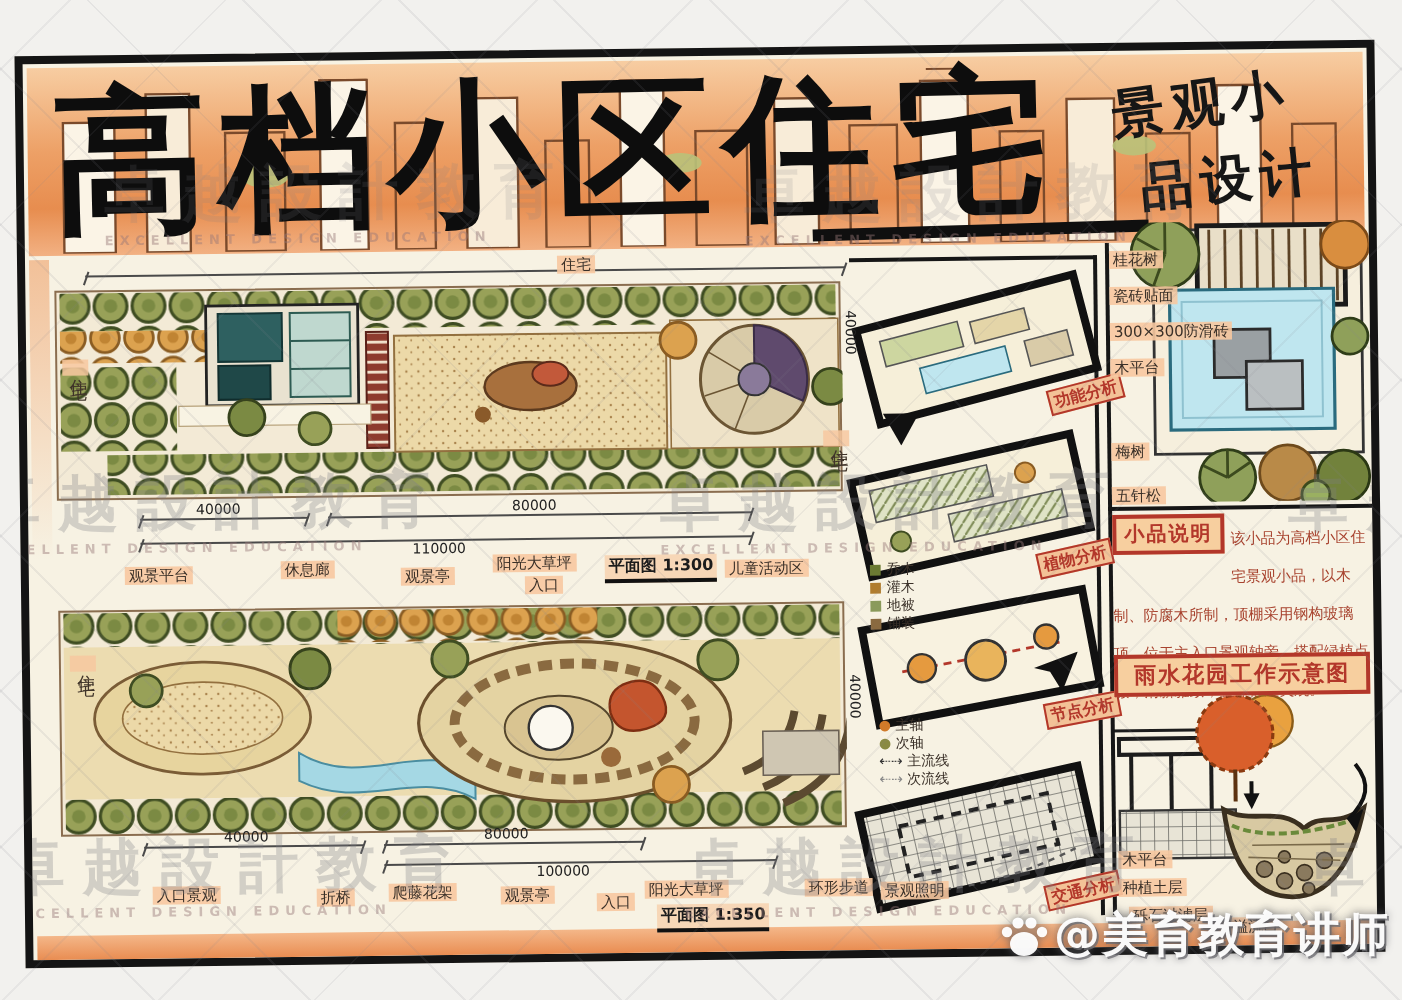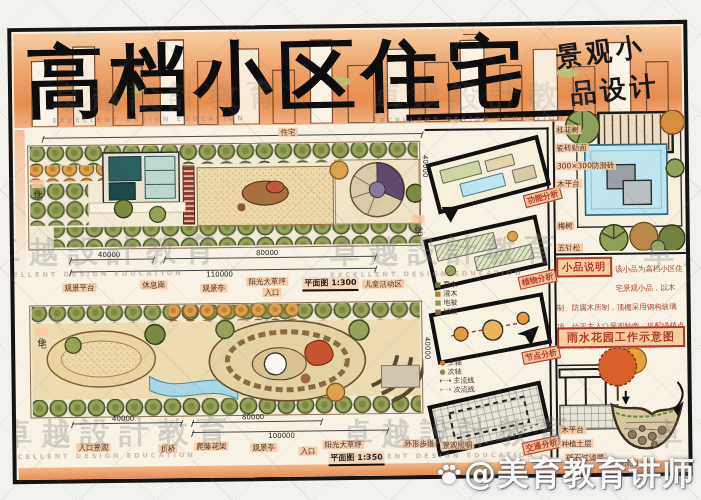--- a/index.html
+++ b/index.html
@@ -66,21 +66,21 @@
   .rule { position:absolute; background:#161616; z-index:12; }
   .arrow { position:absolute; z-index:21; }
 
   
   .note-wrap { position:absolute; left:542px; top:232px; width:130px; height:66px; z-index:21; }
   .note-wrap .redbox { position:relative; float:left; margin:0 3px 1px 0; }
   .note-text { font-size:7.5px; line-height:9.5px; color:#a8432f; }
   .rain-title { left:542px; top:302px; width:128px; text-align:center; font-size:11px; }
 
   .credit { position:absolute; right:6px; top:452px; z-index:60; display:flex; align-items:center;
-    color:rgba(255,255,255,.96); font-size:32px; font-weight:bold; letter-spacing:1px;
+    color:rgba(255,255,255,.96); font-size:23px; font-weight:bold; letter-spacing:1px;
     text-shadow:0 0 4px rgba(90,90,95,.95), 1px 1px 0 rgba(120,120,125,.8);justify-content:flex-end; }
   .credit svg { margin-right:2px; filter:drop-shadow(0 0 2px rgba(90,90,95,.9)); }
 
   .bottom-band { position:absolute; left:2px; right:2px; top:436px; height:12px; z-index:5;
     background:linear-gradient(180deg,#f4b789,#e98d52); }
   .left-band { position:absolute; left:2px; top:98px; width:10px; height:150px; z-index:4;
     background:linear-gradient(180deg,rgba(238,152,92,.55),rgba(238,152,92,0)); }
 </style>
 </head>
 <body>

